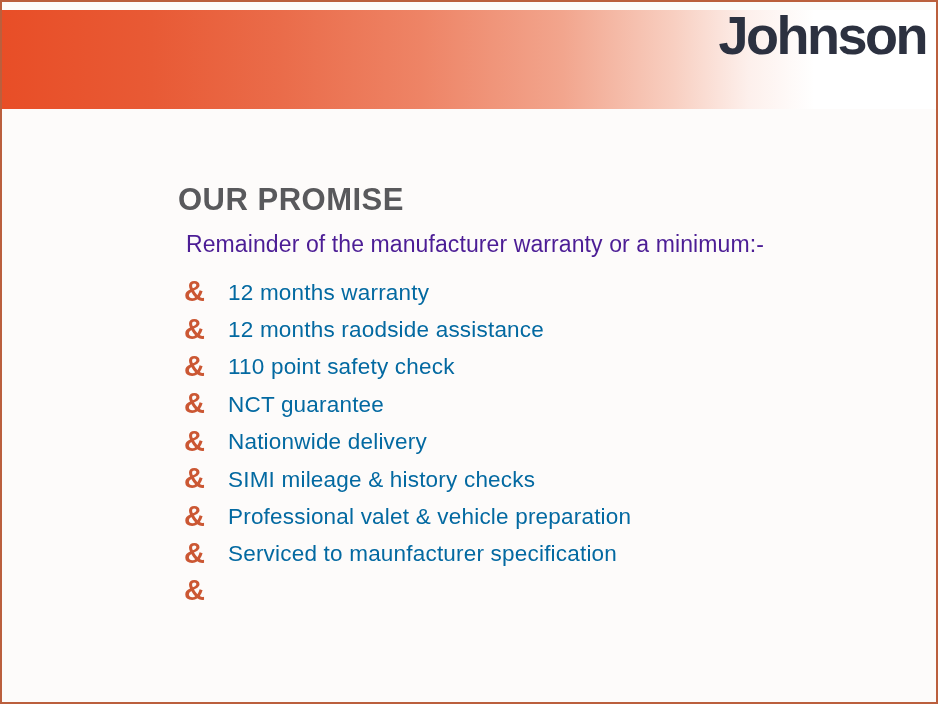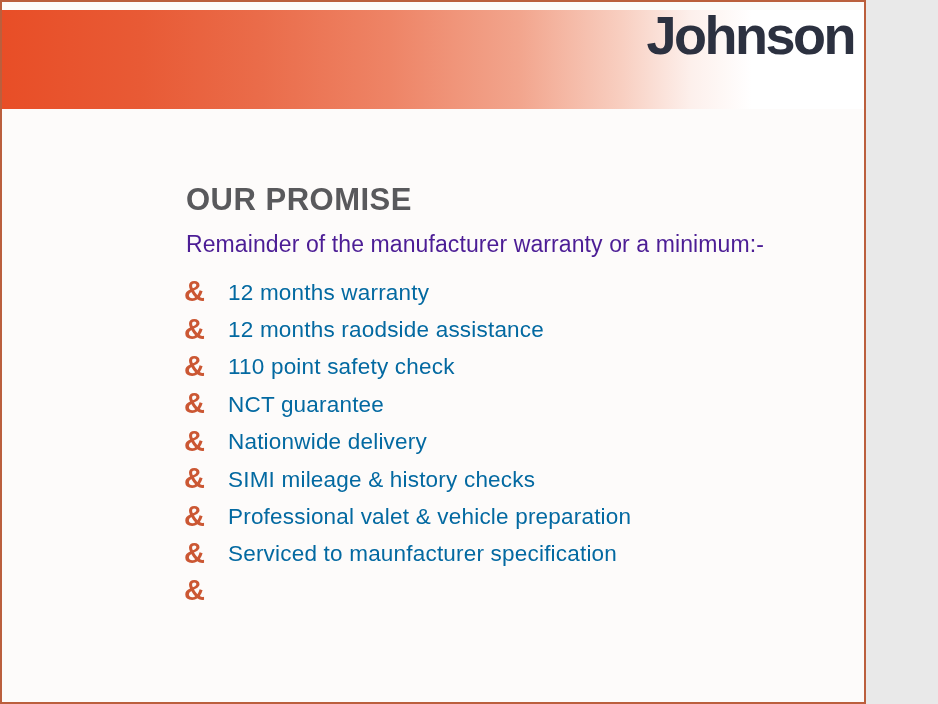--- a/index.html
+++ b/index.html
@@ -1,18 +1,18 @@
 <!DOCTYPE html>
 <html><head>
 <meta charset="utf-8">
 <style>
   html,body{margin:0;padding:0;background:#e9e9e9;}
   .page{
     position:relative;
-    width:866px;height:704px;
+    width:938px;height:704px;
     box-sizing:border-box;
     background:#fdfbfa;
     border:2px solid #bb5f3d;
     overflow:hidden;
     font-family:"Liberation Sans", sans-serif;
   }
   
   .banner{
     position:absolute;
     left:0;right:0;top:8px;height:99px;
@@ -34,21 +34,21 @@
     user-select:none;
   }
   .logo .amp{
     color:#df5029;
     font-weight:800;
     margin-right:1px;
   }
   
   .title{
     position:absolute;
-    left:184px;top:180px;
+    left:176px;top:180px;
     font-size:31px;
     font-weight:700;
     letter-spacing:.5px;
     color:#59595c;
   }
   .subtitle{
     position:absolute;
     left:184px;top:229px;
     font-size:23px;
     font-weight:500;

